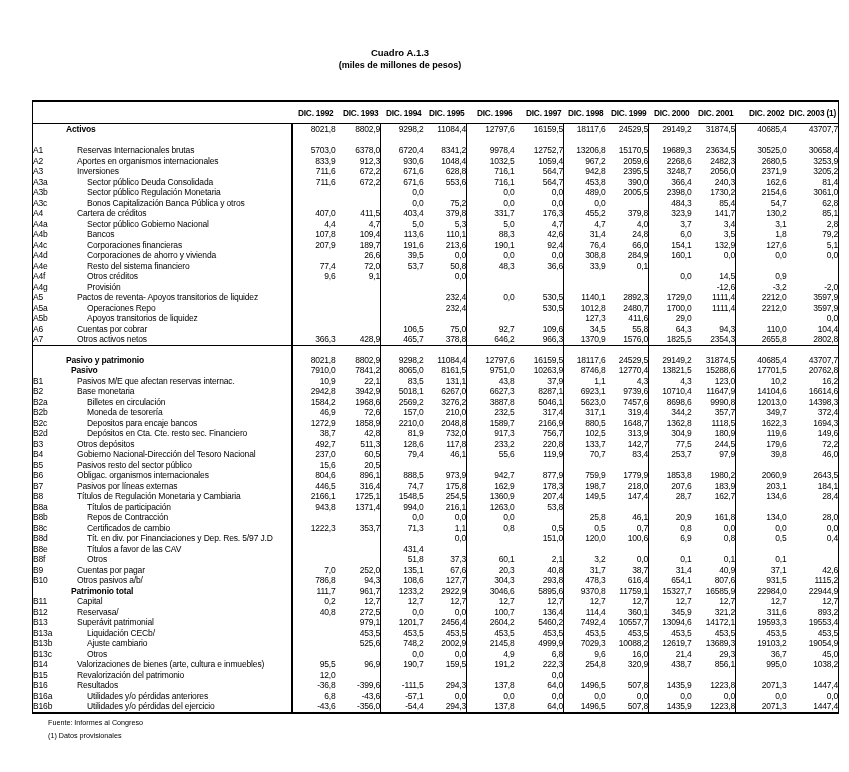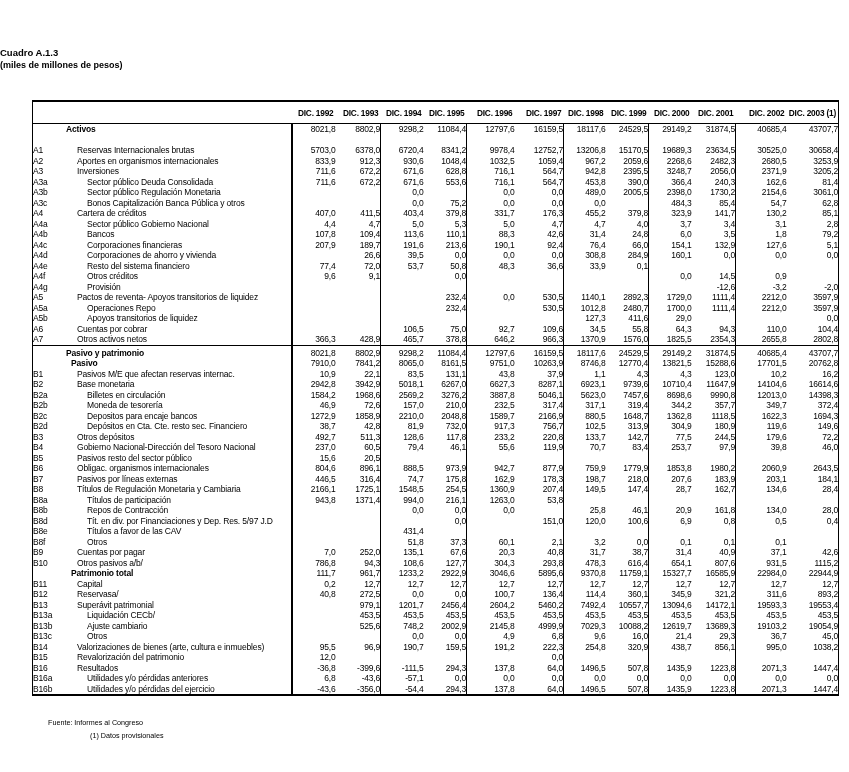--- a/index.html
+++ b/index.html
@@ -1,20 +1,20 @@
 <!DOCTYPE html>
 <html><head>
 <meta charset="utf-8">
 <style>
   html,body{margin:0;padding:0;}
   body{
     width:849px;height:772px;position:relative;background:#fff;color:#000;
     font-family:"Liberation Sans", sans-serif;overflow:hidden;
   }
-  .title-block{position:absolute;top:47px;left:0;width:800px;text-align:left;font-weight:bold;}
+  .title-block{position:absolute;top:47px;left:0;width:800px;text-align:center;font-weight:bold;}
   .t1{font-size:9.5px;line-height:12px;}
   .t2{font-size:10px;line-height:12px;}
   .t3{font-size:9px;line-height:13px;}
 
   table.bal{
     position:absolute;left:32px;top:100px;width:806px;
     border-collapse:collapse;table-layout:fixed;
     border-left:1px solid #000;border-right:1px solid #000;
     border-top:2px solid #000;border-bottom:2px solid #000;
   }
@@ -28,26 +28,26 @@
     white-space:nowrap;overflow:hidden;vertical-align:bottom;
   }
   td.num{text-align:right;padding-right:3px;letter-spacing:-0.2px;}
   td.label-cell{border-right:2px solid #000;padding-left:2px;letter-spacing:-0.15px;margin-top:23px;}
   .code{display:inline-block;width:33px;}
   .ind0{padding-left:0;}
   .ind1{padding-left:5px;}
   .ind2{padding-left:11px;}
   .ind3{padding-left:21px;}
   td.vr{border-right:1px solid #000;}
-  tr.rule td{border-top:1px solid #000;padding-top:2px;}
+  tr.rule td{border-top:1px solid #000;padding-top:9px;}
   tr.bold .lab{font-weight:bold;}
   tr.spacer td{height:10px;}
 
   .footer{position:absolute;left:48px;top:718px;font-size:7.2px;line-height:9px;}
-  .footer .note{margin-top:4px;margin-left:42px;}
+  .footer .note{margin-top:4px;}
 </style>
 </head>
 <body>
 
 <div class="title-block">
   <div class="t1">Cuadro A.1.3</div>
   <div class="t3">(miles de millones de pesos)</div>
 </div>
 
 <table class="bal">
@@ -633,20 +633,35 @@
         <td class="num">0,0</td>
         <td class="num vr"></td>
         <td class="num">25,8</td>
         <td class="num vr">46,1</td>
         <td class="num">20,9</td>
         <td class="num vr">161,8</td>
         <td class="num">134,0</td>
         <td class="num">28,0</td>
       </tr>
       <tr>
+        <td class="label-cell"><span class="code">B8c</span><span class="lab ind3">Certificados de cambio</span></td>
+        <td class="num">1222,3</td>
+        <td class="num vr">353,7</td>
+        <td class="num">71,3</td>
+        <td class="num vr">1,1</td>
+        <td class="num">0,8</td>
+        <td class="num vr">0,5</td>
+        <td class="num">0,5</td>
+        <td class="num vr">0,7</td>
+        <td class="num">0,8</td>
+        <td class="num vr">0,0</td>
+        <td class="num">0,0</td>
+        <td class="num">0,0</td>
+      </tr>
+      <tr>
         <td class="label-cell"><span class="code">B8d</span><span class="lab ind3">Tít. en div. por Financiaciones y Dep. Res. 5/97 J.D</span></td>
         <td class="num"></td>
         <td class="num vr"></td>
         <td class="num"></td>
         <td class="num vr">0,0</td>
         <td class="num"></td>
         <td class="num vr">151,0</td>
         <td class="num">120,0</td>
         <td class="num vr">100,6</td>
         <td class="num">6,9</td>

